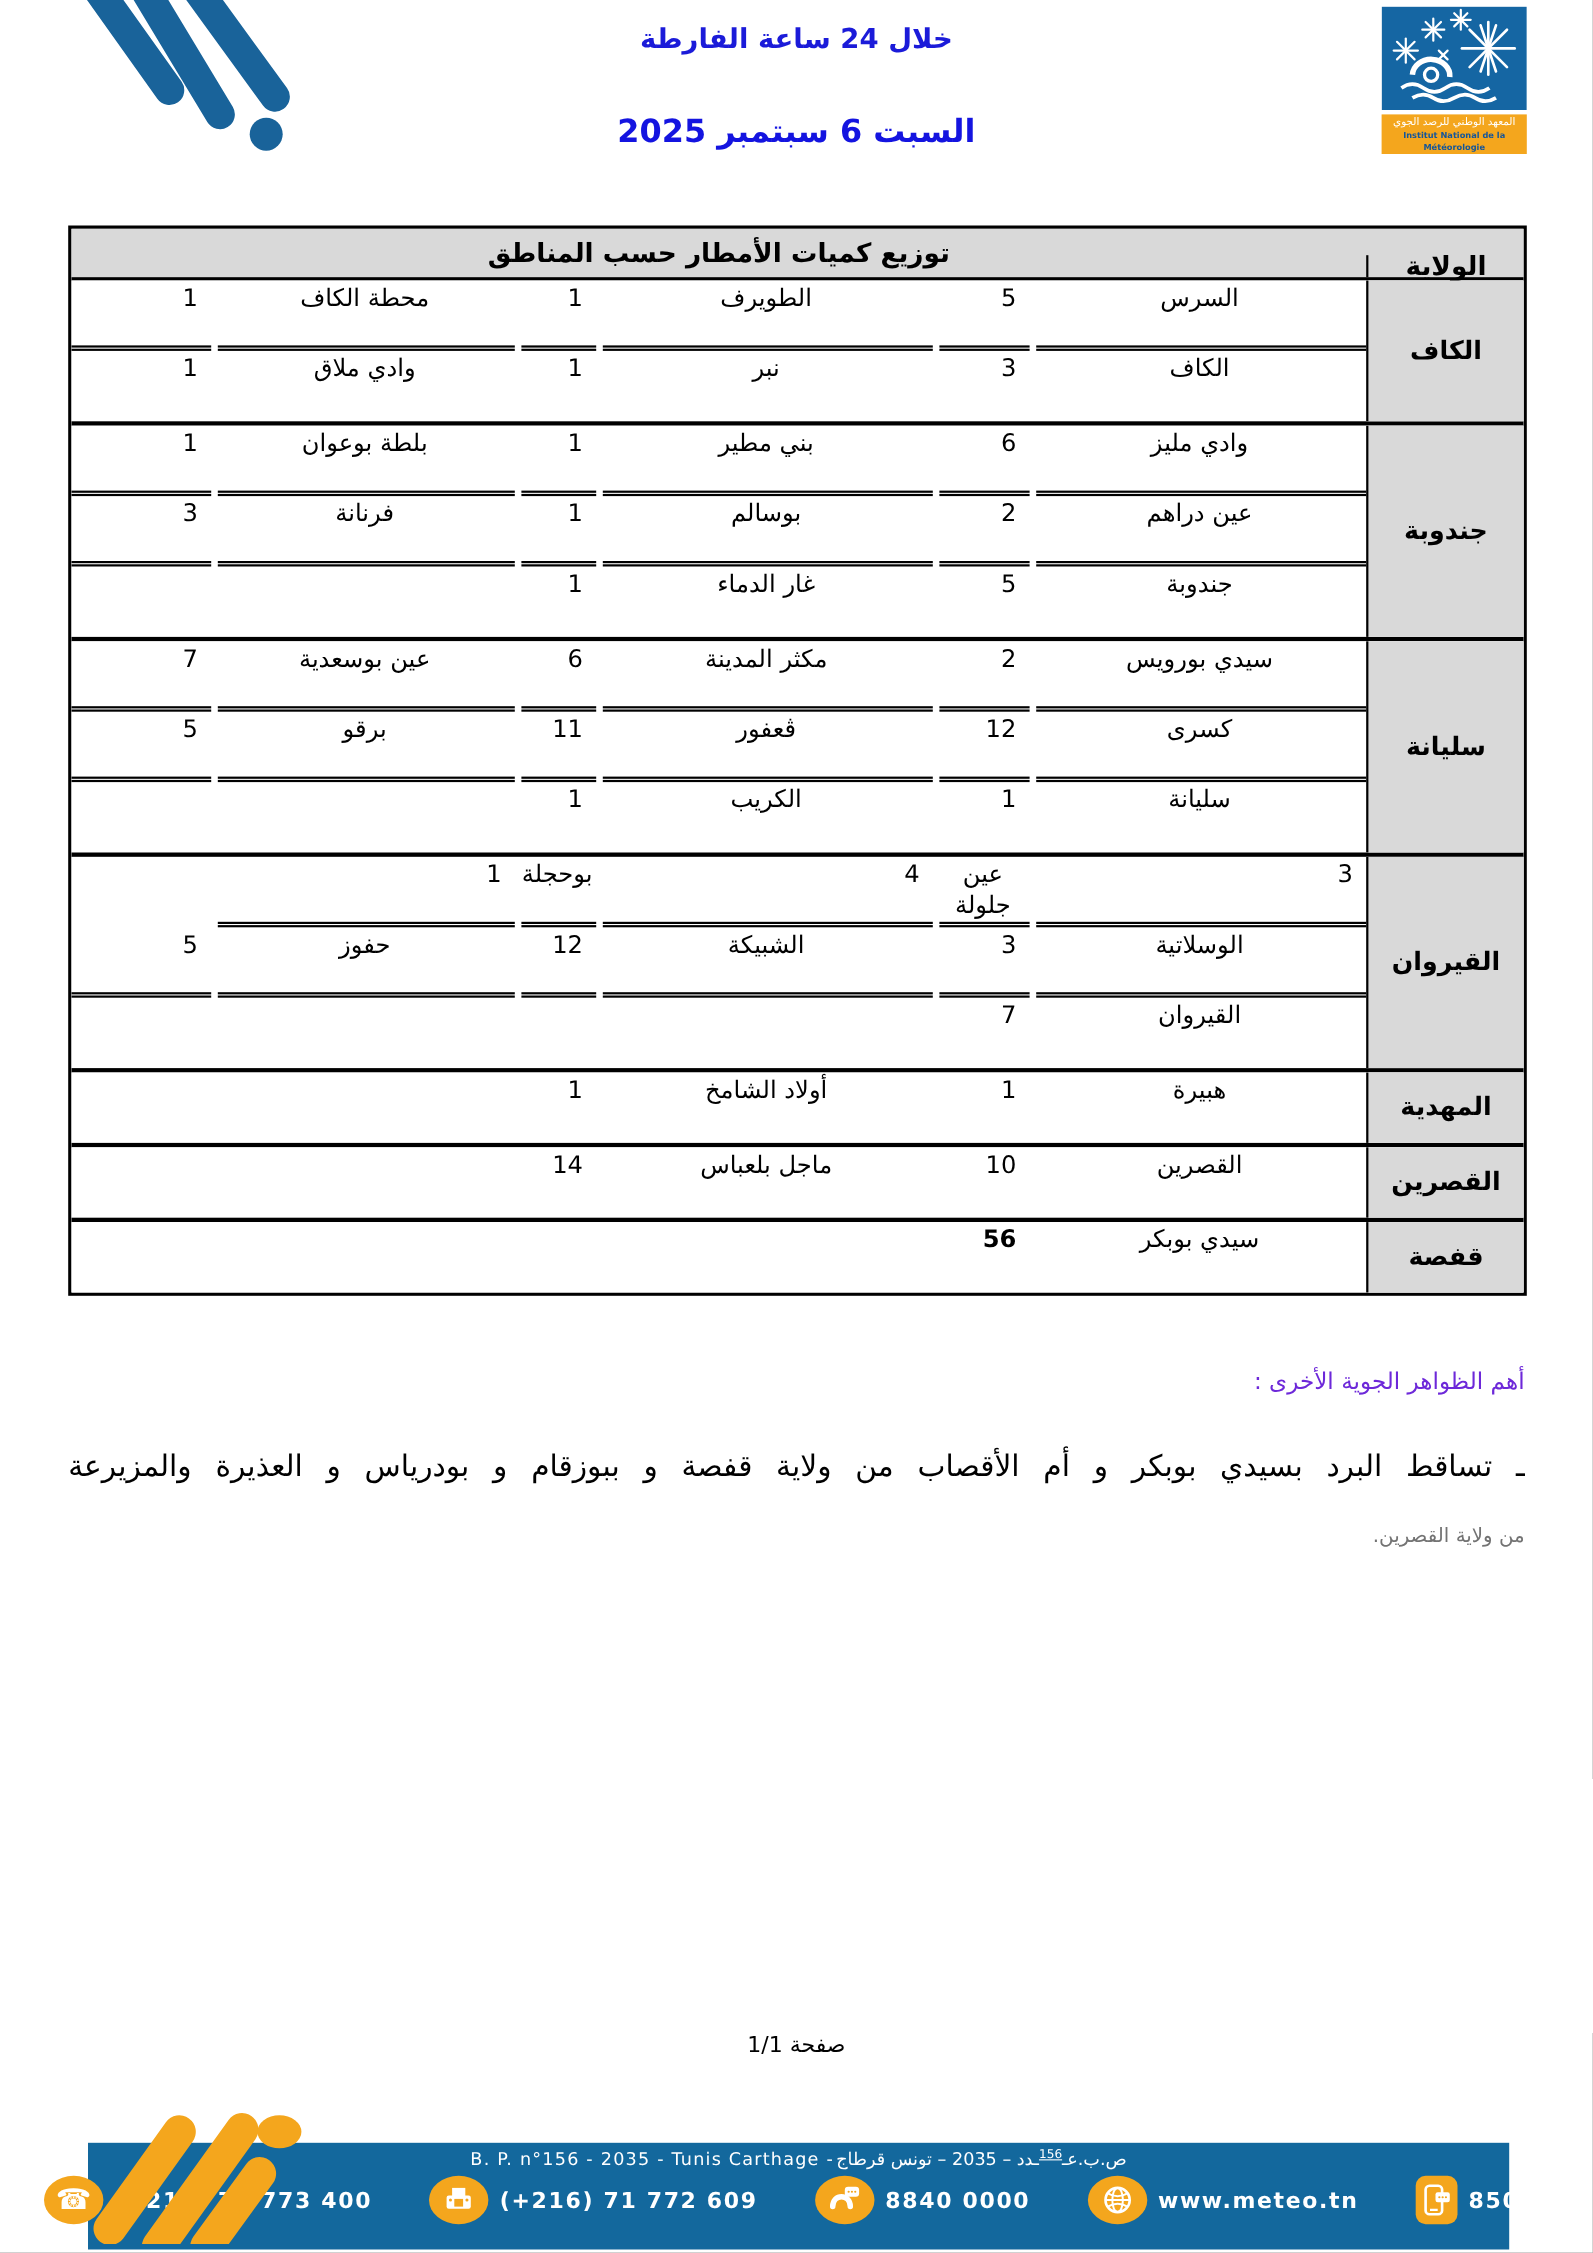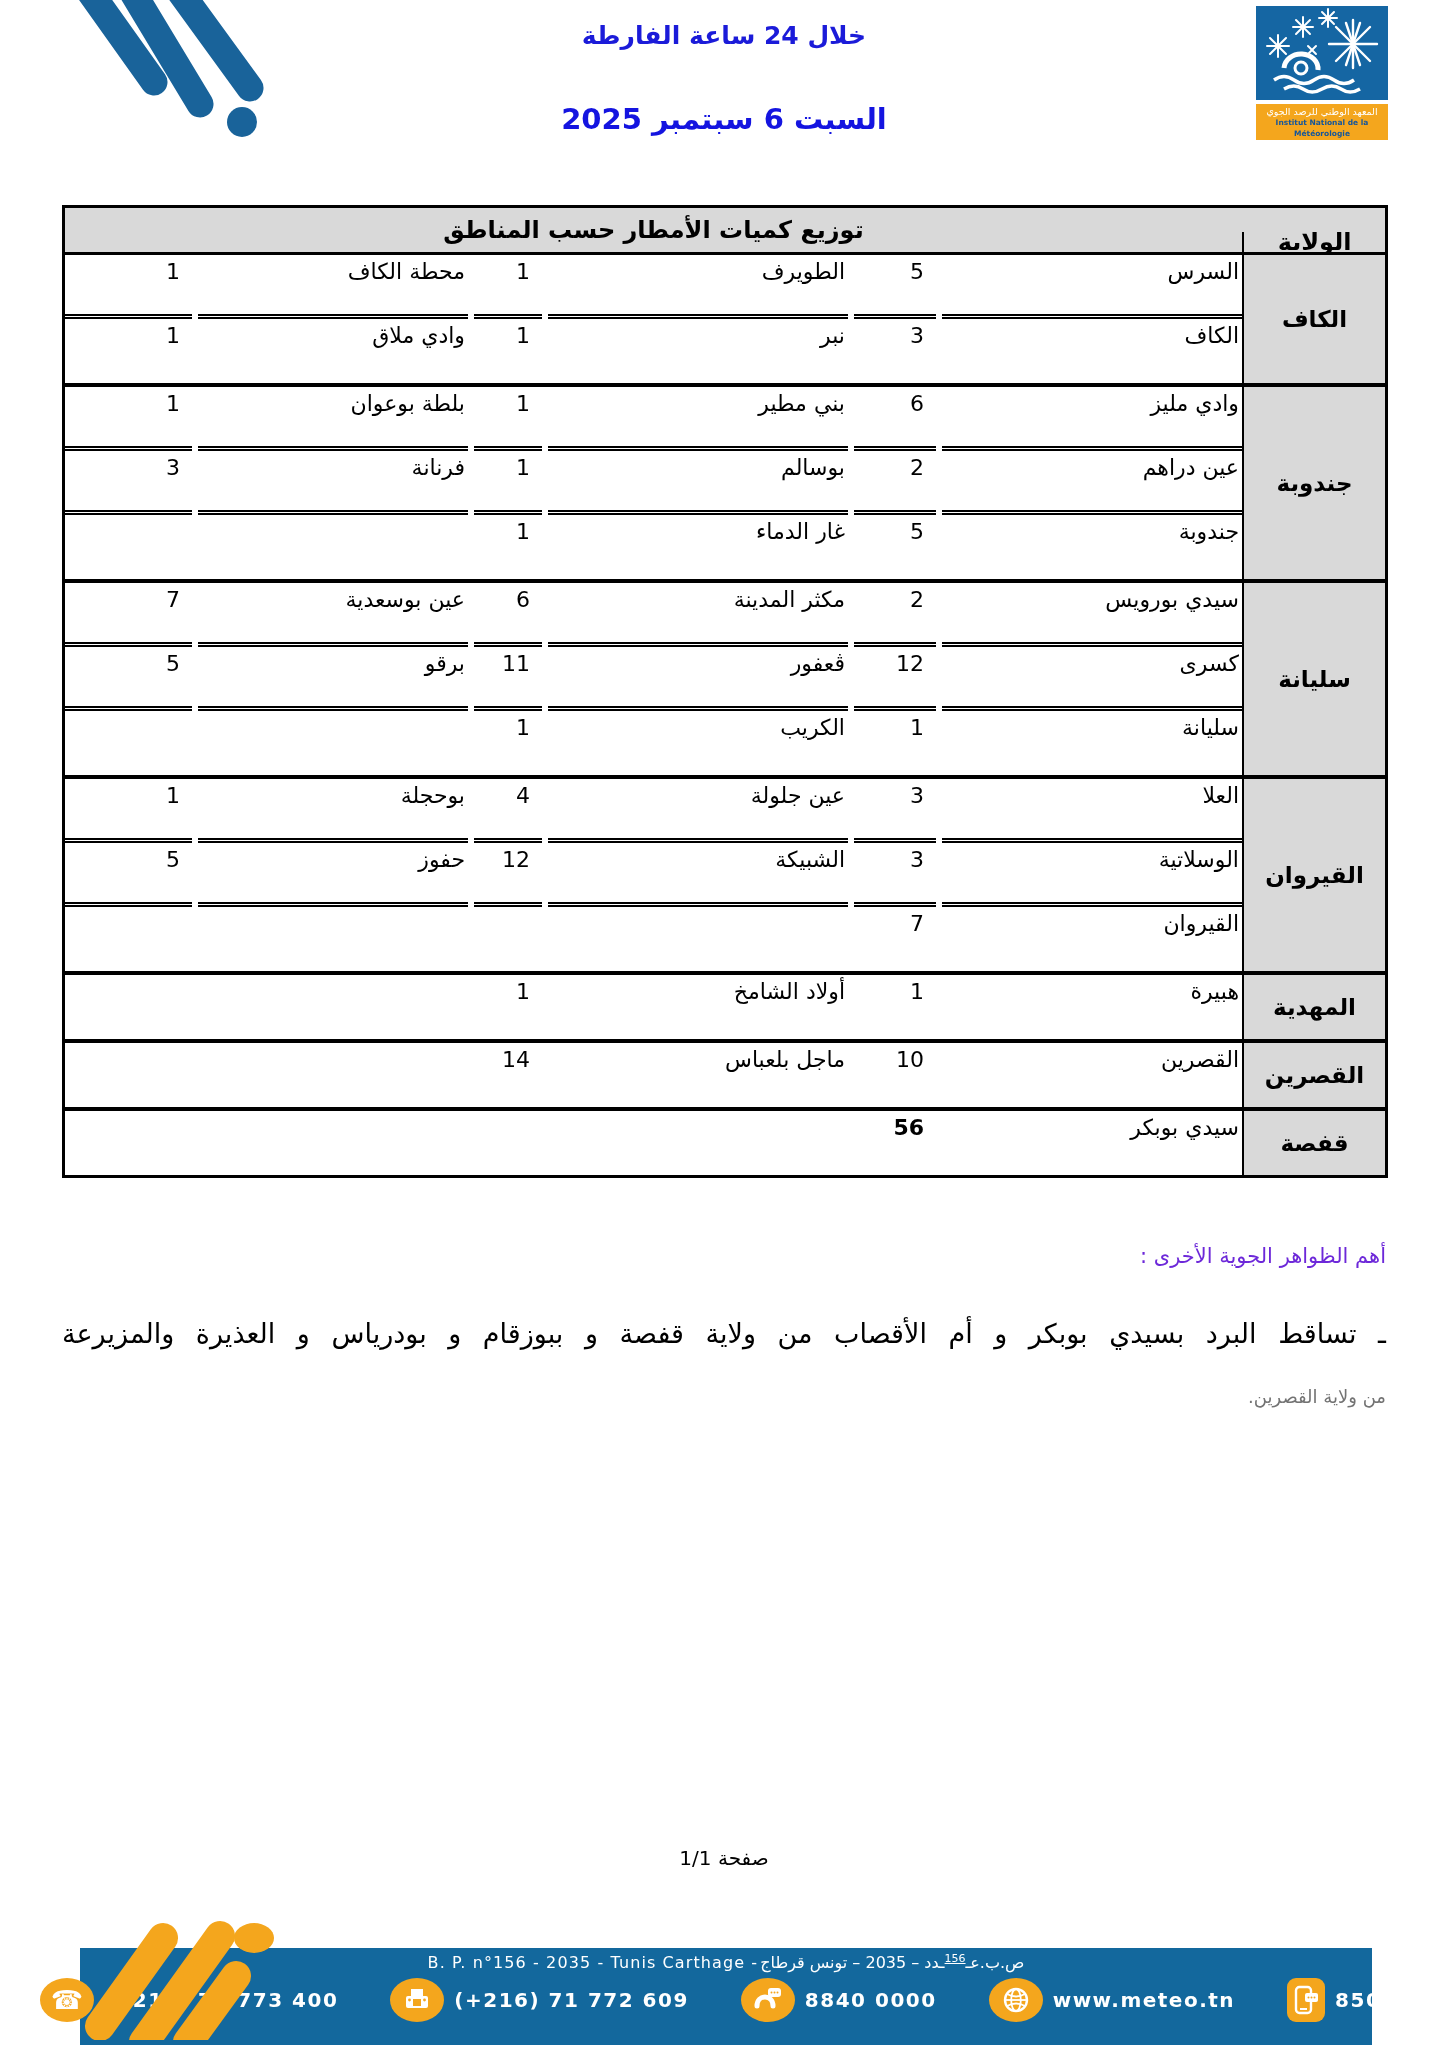--- a/index.html
+++ b/index.html
@@ -26,21 +26,21 @@
   .t-h-dist{flex:1;display:flex;align-items:center;justify-content:center;font-weight:bold;font-size:24px;border-radius:10px;}
   .t-group{display:flex;direction:rtl;border-bottom:4px solid #000;background:#fff;}
   .t-group:last-child{border-bottom:none;}
   .t-wilaya{width:143px;box-sizing:border-box;background:#d9d9d9;border-left:2.5px solid #000;
             display:flex;align-items:center;justify-content:center;font-weight:bold;font-size:23px;}
   .t-rows{flex:1;min-width:0;}
   .t-row{display:grid;direction:rtl;grid-template-columns:300px 82px 300px 68px 270px 1fr;
          column-gap:6px;height:64px;box-sizing:border-box;}
   .t-row.sep .cell{border-bottom:5px double #000;}
   .cell{box-sizing:border-box;padding-top:3px;font-size:22px;line-height:28px;color:#000;}
-  .cell.place{text-align:right;padding-inline-start:3px;}
+  .cell.place{text-align:center;padding-inline-start:3px;}
   .cell.val{text-align:start;padding-inline-start:12px;}
   .cell.bold{font-weight:bold;}
 
   
   .phen-heading{position:absolute;right:62px;top:1244px;direction:rtl;font-size:21px;color:#6d28d9;}
   .phen-line1{position:absolute;left:62px;right:62px;top:1318px;direction:rtl;font-size:27px;color:#000;
               text-align:justify;text-align-last:justify;}
   .phen-line2{position:absolute;right:62px;top:1386px;direction:rtl;font-size:18px;color:#737373;}
 
   
@@ -209,21 +209,20 @@
               <div class="cell val">1</div>
               <div class="cell place"></div>
               <div class="cell val"></div>
             </div>
           </div>
         </div>
         <div class="t-group">
           <div class="t-wilaya">القيروان</div>
           <div class="t-rows">
             <div class="t-row sep">
-              <div class="cell place">العلا</div>
               <div class="cell val">3</div>
               <div class="cell place">عين جلولة</div>
               <div class="cell val">4</div>
               <div class="cell place">بوحجلة</div>
               <div class="cell val">1</div>
             </div>
             <div class="t-row sep">
               <div class="cell place">الوسلاتية</div>
               <div class="cell val">3</div>
               <div class="cell place">الشبيكة</div>

